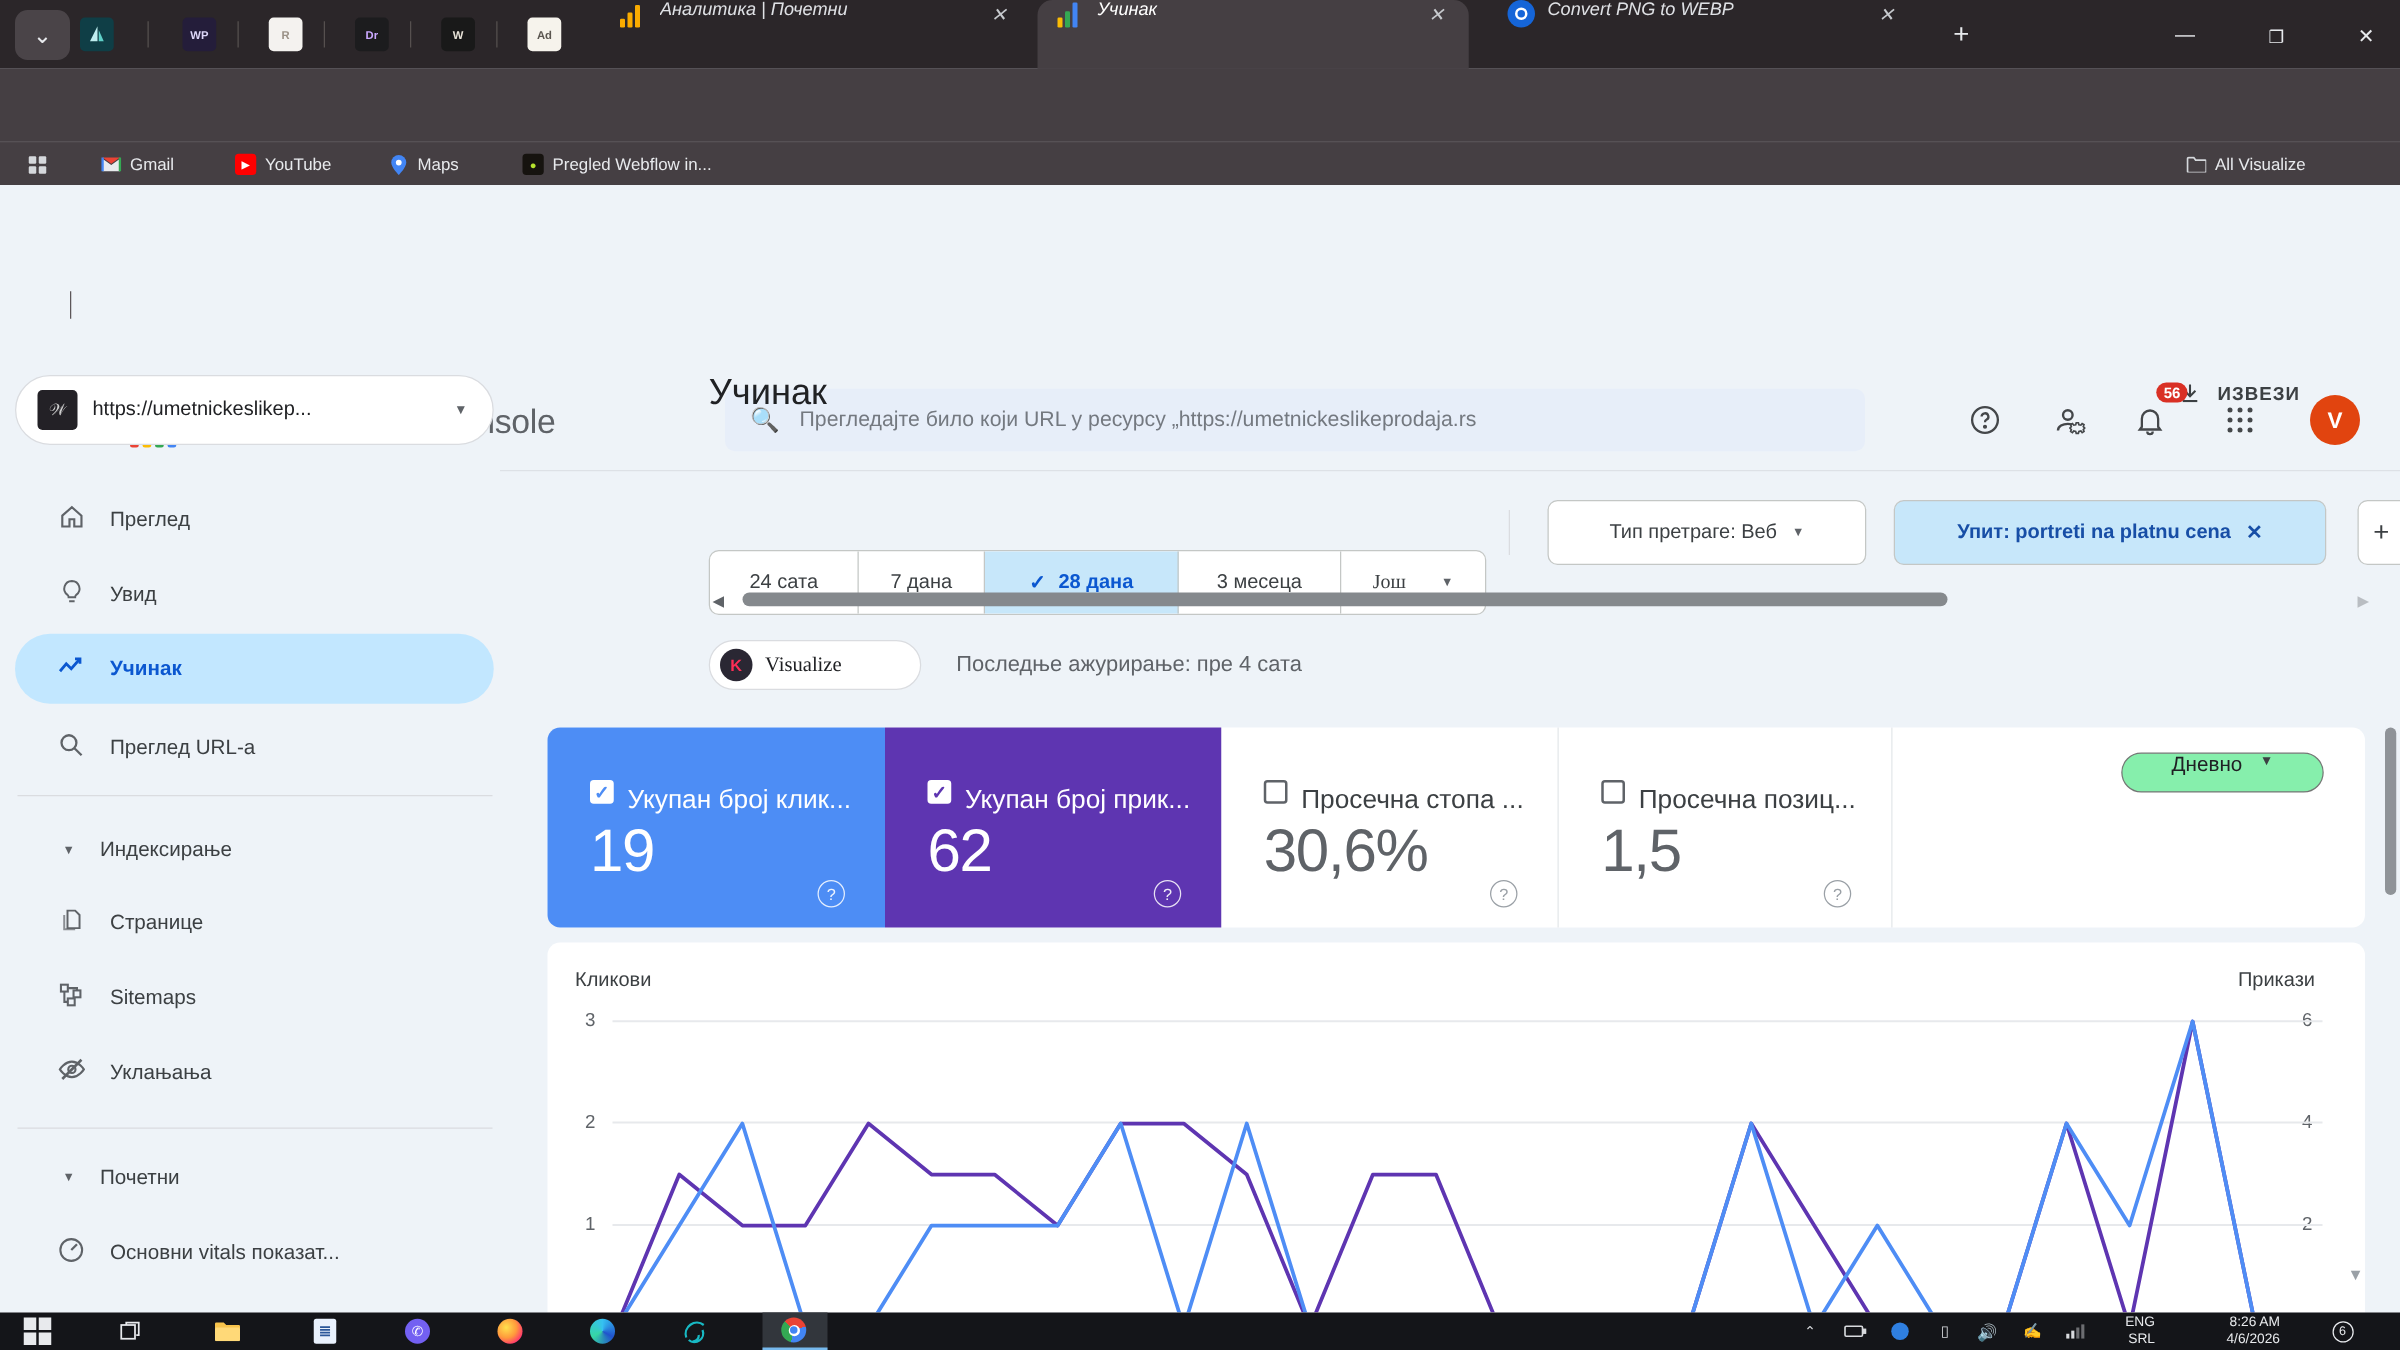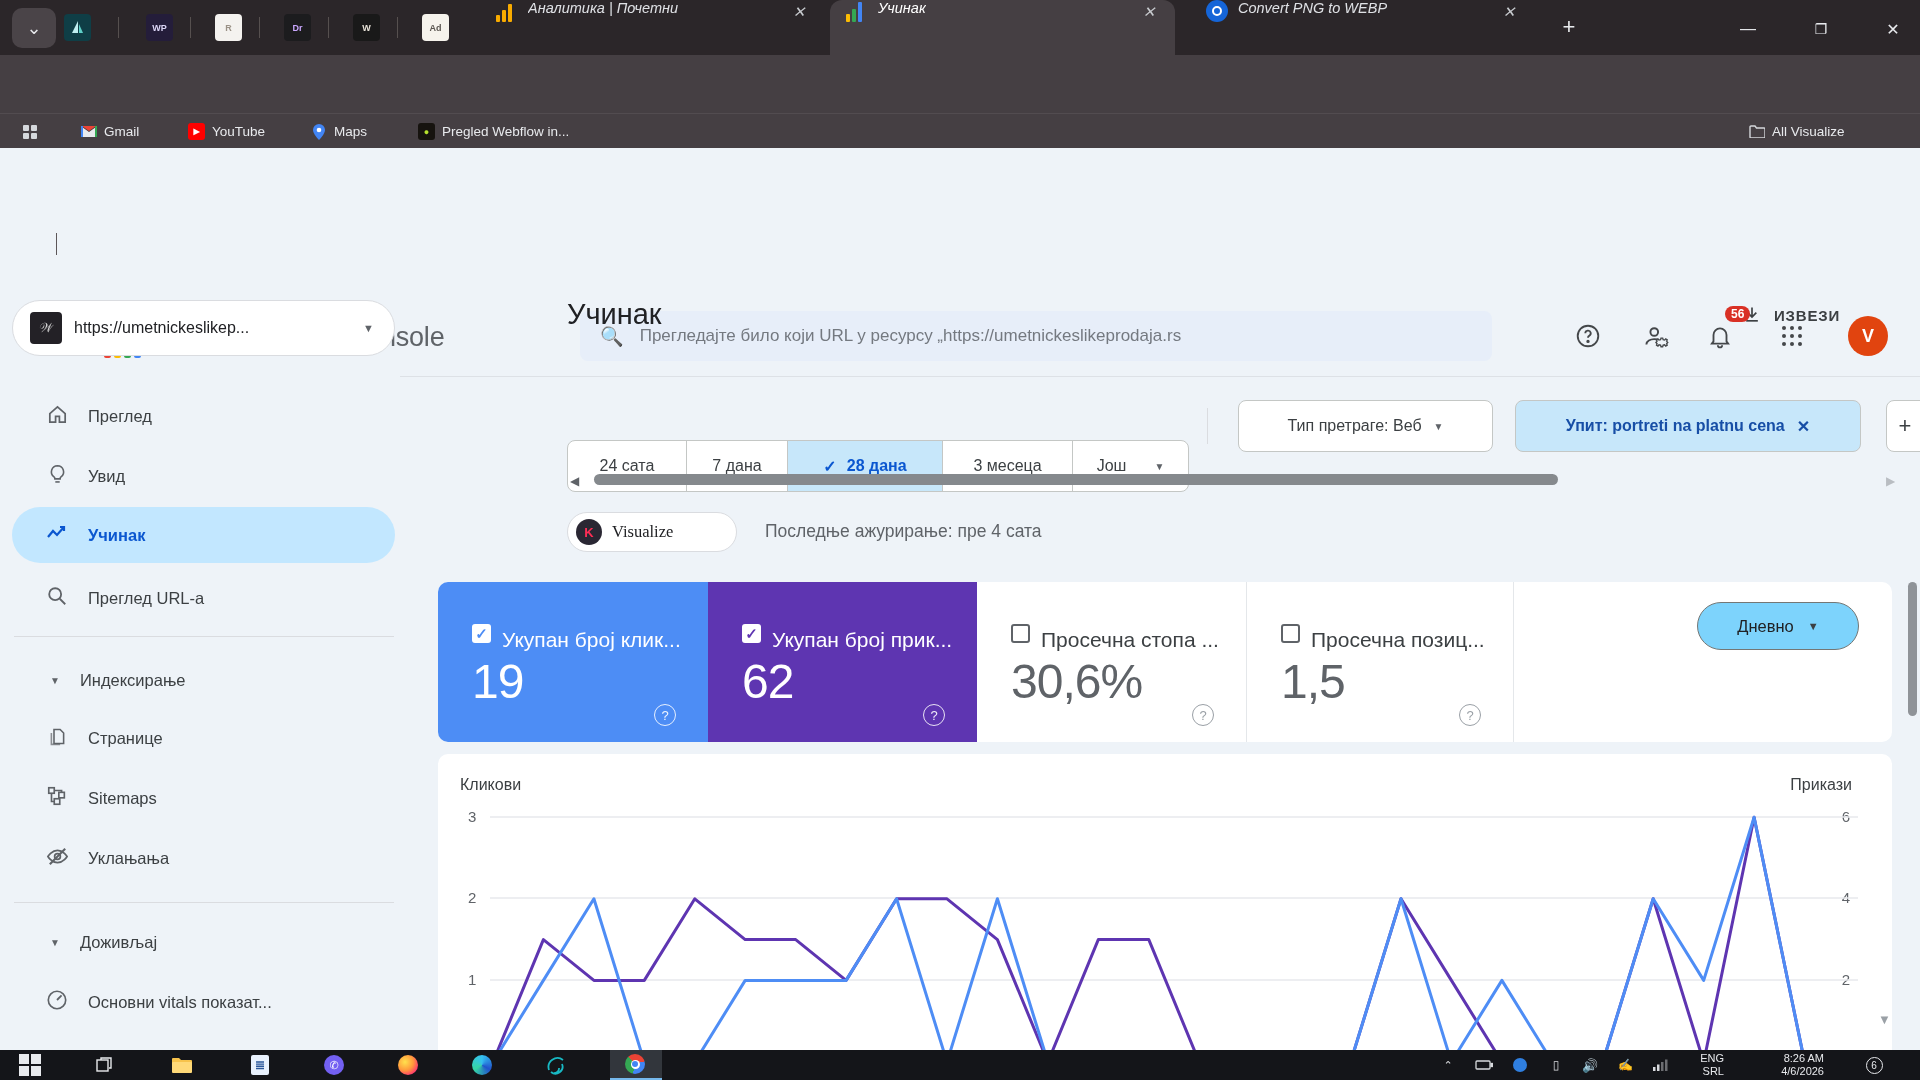--- a/index.html
+++ b/index.html
@@ -91,21 +91,21 @@
   #tiles { left:438px; top:582px; width:1454px; height:160px; background:#fff; border-radius:10px; }
   .tile { position:absolute; top:0; height:160px; }
   .tile .cb { position:absolute; left:34px; top:42px; width:19px; height:19px; border-radius:3px; }
   .tile .cb.on { background:#fff; font-weight:bold; font-size:15px; display:flex; align-items:center; justify-content:center; }
   .tile .cb.off { border:2px solid #5f6368; background:#fff; }
   .tile .tl { position:absolute; left:64px; top:46px; font-size:21px; }
   .tile .tv { position:absolute; left:34px; top:72px; font-size:48px; letter-spacing:-1px; }
   .tile .help { position:absolute; right:32px; bottom:16px; width:22px; height:22px; border-radius:50%; border:1.7px solid rgba(255,255,255,.85); color:rgba(255,255,255,.9); font-size:13px; display:flex; align-items:center; justify-content:center; }
   .tile.plain .help { border-color:#9aa0a6; color:#9aa0a6; }
   .tile-sep { position:absolute; top:0; width:1px; height:160px; background:#e4e7ea; }
-  #granularity { position:absolute; left:1259px; top:20px; width:162px; height:48px; border:1.3px solid #747775; border-radius:24px; background:#7dd3fc; display:flex; align-items:center; justify-content:center; gap:14px; font-size:16.5px; color:#202124; }
+  #granularity { position:absolute; left:1259px; top:20px; width:162px; height:32px; border:1.3px solid #747775; border-radius:24px; background:#86efac; display:flex; justify-content:center; gap:14px; font-size:16.5px; color:#202124; }
   #granularity .car { font-size:11px; color:#3c4043; }
 
   
   #chart-panel { left:438px; top:754px; width:1454px; height:296px; background:#fff; border-radius:10px 10px 0 0; overflow:hidden; }
   .axis-label { position:absolute; font-size:16px; color:#3c4043; }
   .tick { position:absolute; font-size:15px; color:#5f6368; }
   #chart-svg { position:absolute; left:0; top:0; }
 
   #vscroll-thumb { left:1908px; top:582px; width:9px; height:134px; border-radius:5px; background:#8f9398; }
   #scroll-hint { left:1878px; top:1012px; color:#9aa0a6; font-size:13px; }
@@ -399,21 +399,21 @@
           <circle cx="12" cy="12" r="3"></circle>
           <path d="M4 20L20 4" stroke-width="2.2"></path>
         </svg></span>
     <span>Уклањања</span>
   </div>
 
   <div class="abs side-div" style="top:902px"></div>
 
   <div class="abs section-h" style="top:918px">
     <span class="car">▼</span>
-    <span>Доживљај</span>
+    <span>Почетни</span>
   </div>
   <div class="abs nav-item" style="top:974px">
     <span class="nic"><svg width="22" height="22" viewBox="0 0 24 24" fill="none" stroke="#5f6368" stroke-width="1.8">
           <circle cx="12" cy="12" r="9.5"></circle>
           <path d="M12 12l5-5" stroke-width="2"></path>
         </svg></span>
     <span>Основни vitals показат...</span>
   </div>
 
   <div id="page-title" class="abs">Учинак</div>
@@ -433,21 +433,21 @@
     <div class="seg-item" style="width:101px">
         <span>7 дана</span>
       </div>
     <div class="seg-item sel" style="width:155px">
         <span>✓</span>
         <span>28 дана</span>
       </div>
     <div class="seg-item" style="width:130px">
         <span>3 месеца</span>
       </div>
-    <div class="seg-item" style="width:115px; gap:28px;">
+    <div class="seg-item" style="width:115px; gap:28px;font-family:Liberation Serif, serif;">
         <span>Још</span>
         <span style="font-size:10px;color:#5f6368">▼</span>
       </div>
   </div>
   <div id="chip-div" class="abs"></div>
   <div class="chip" style="left:1238px; width:255px;">
     <span>Тип претраге: Веб</span>
     <span style="font-size:10px;color:#5f6368">▼</span>
   </div>
   <div class="chip blue" style="left:1515px; width:346px;">

